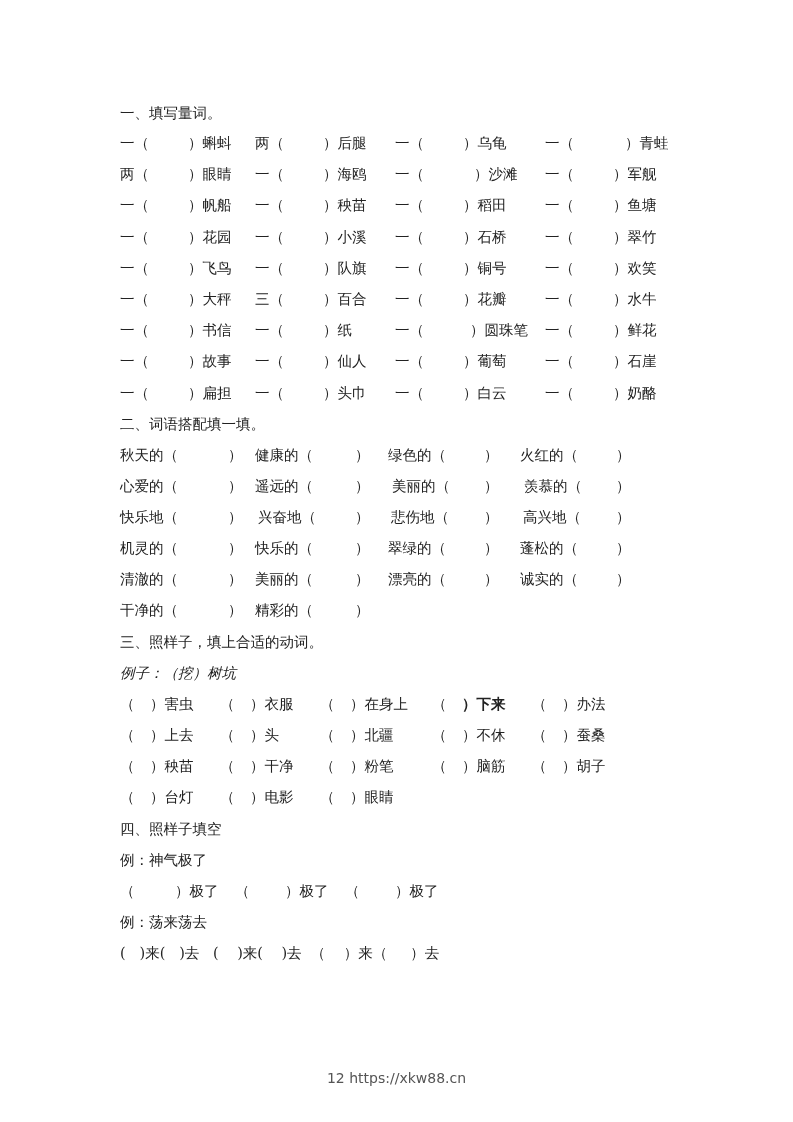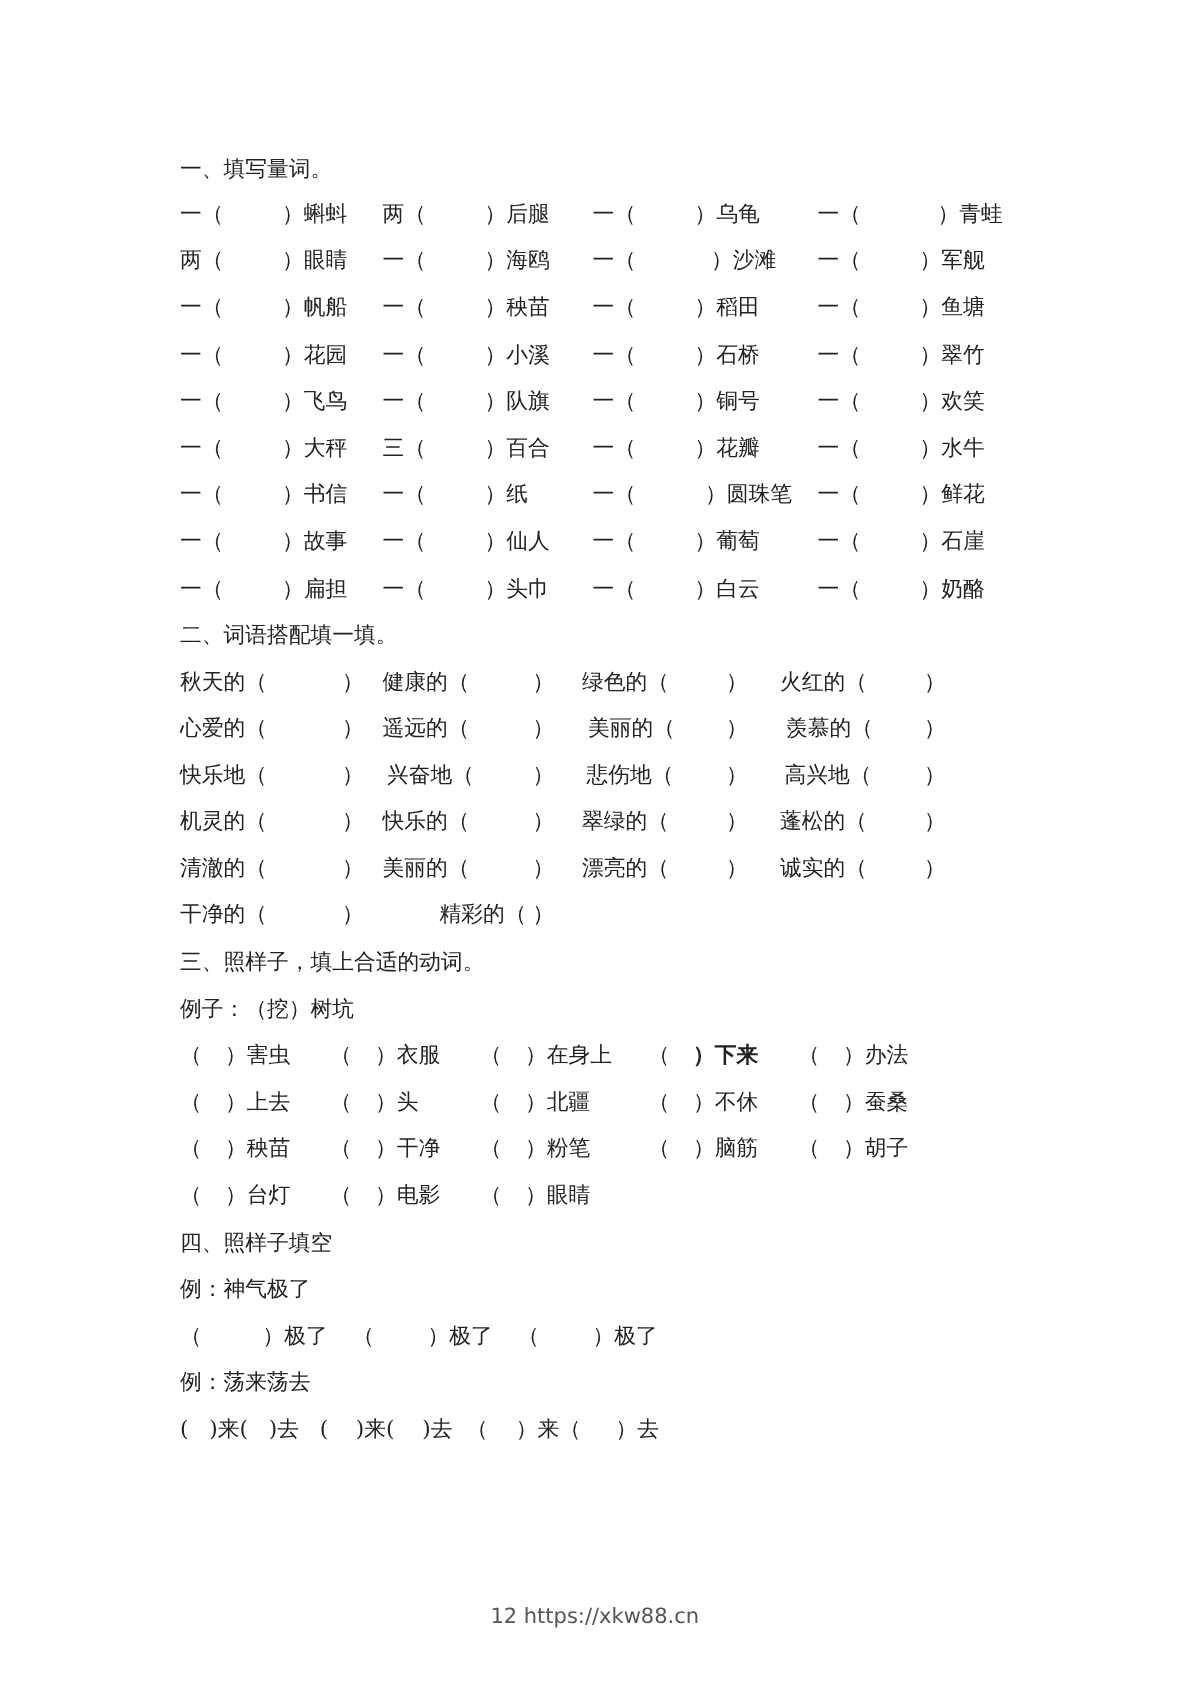--- a/index.html
+++ b/index.html
@@ -152,25 +152,25 @@
       <span class="cell" style="left: 135px;">美丽的（</span>
       <span class="cell" style="left: 235px;">）</span>
       <span class="cell" style="left: 268px;">漂亮的（</span>
       <span class="cell" style="left: 364px;">）</span>
       <span class="cell" style="left: 400px;">诚实的（</span>
       <span class="cell" style="left: 496px;">）</span>
     </div>
     <div class="line" style="top: 600px;">
       <span class="cell" style="left: 0px;">干净的（</span>
       <span class="cell" style="left: 108px;">）</span>
-      <span class="cell" style="left: 135px; margin-left: 38px;">精彩的（</span>
+      <span class="cell" style="left: 135px;">精彩的（</span>
       <span class="cell" style="left: 235px;">）</span>
     </div>
     <div class="line" style="top: 632px;">三、照样子，填上合适的动词。</div>
-    <div class="line" style="top: 663px;">例子：（挖）树坑</div>
+    <div class="line" style="top: 663px; font-style: italic;">例子：（挖）树坑</div>
     <div class="line" style="top: 694px;">
       <span class="cell" style="left: 0px;">（</span>
       <span class="cell" style="left: 30px;">）害虫</span>
       <span class="cell" style="left: 100px;">（</span>
       <span class="cell" style="left: 130px;">）衣服</span>
       <span class="cell" style="left: 200px;">（</span>
       <span class="cell" style="left: 230px;">）在身上</span>
       <span class="cell" style="left: 312px;">（</span>
       <span class="cell" style="left: 342px; font-weight: bold;">）下来</span>
       <span class="cell" style="left: 412px;">（</span>

